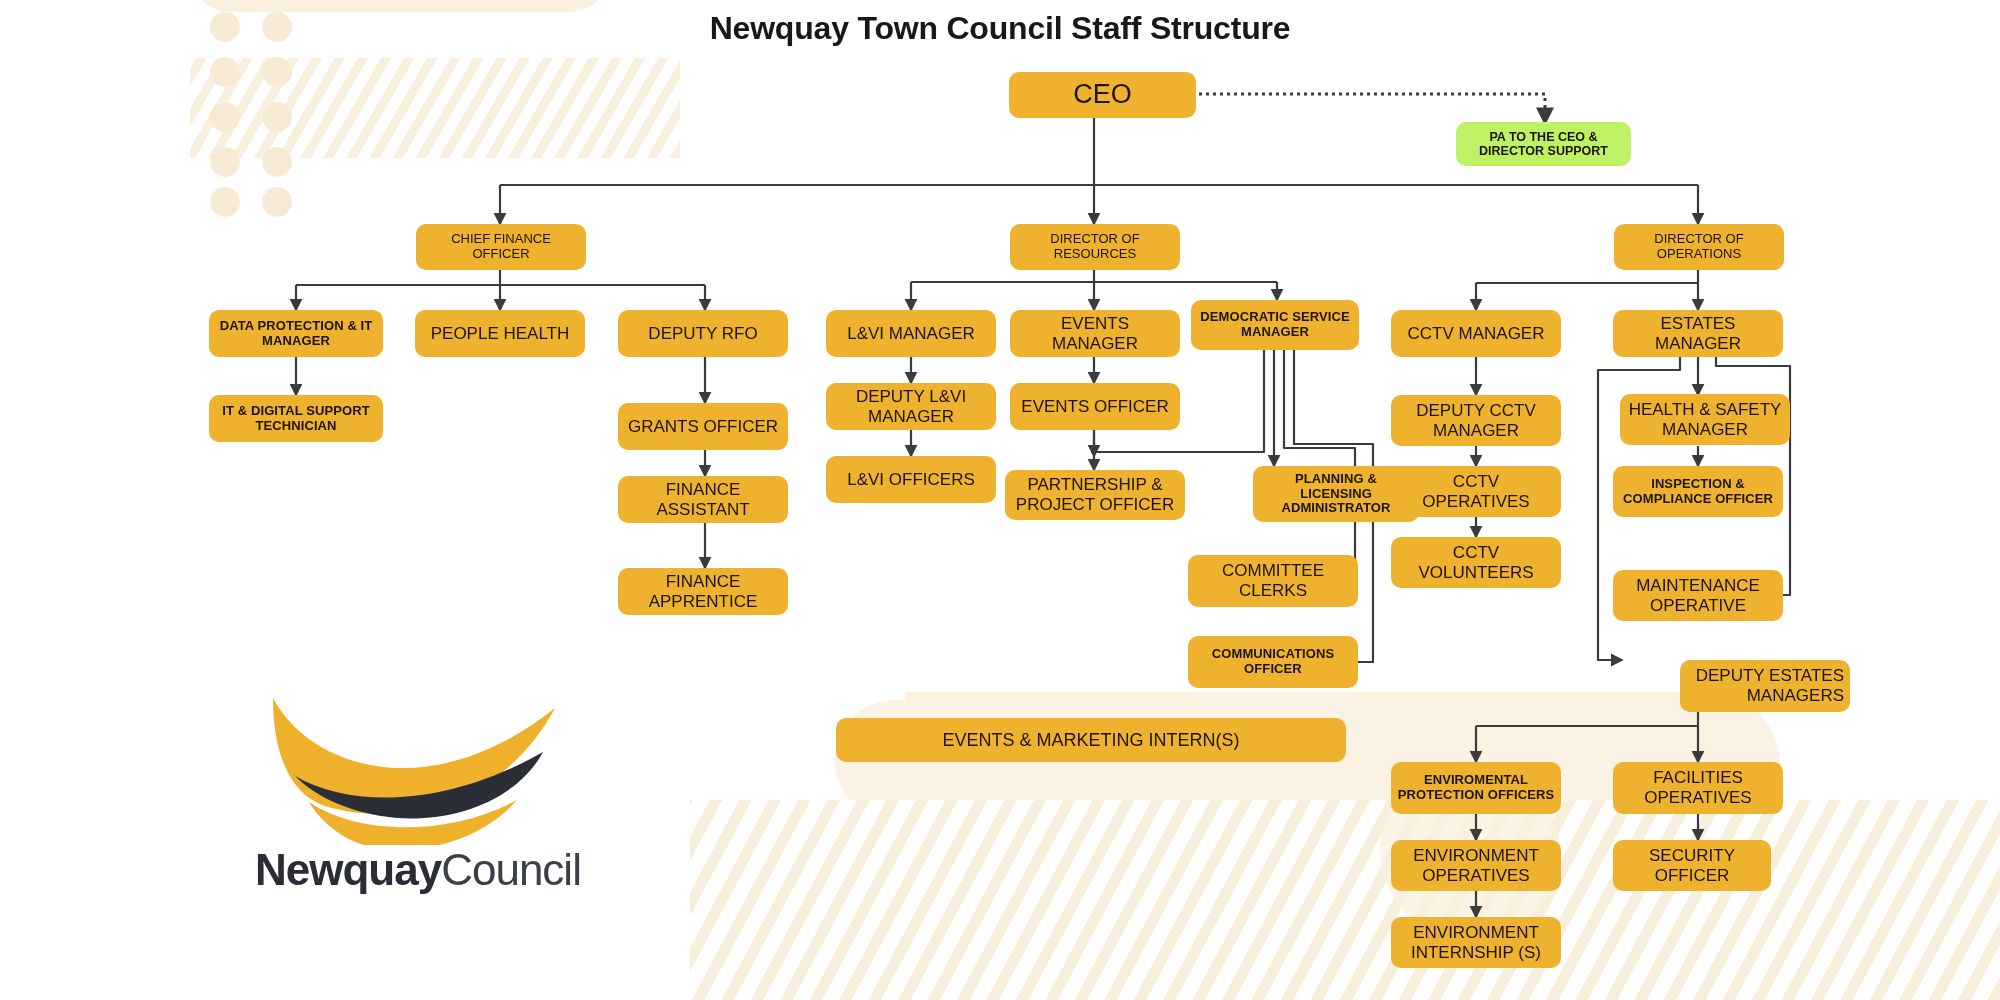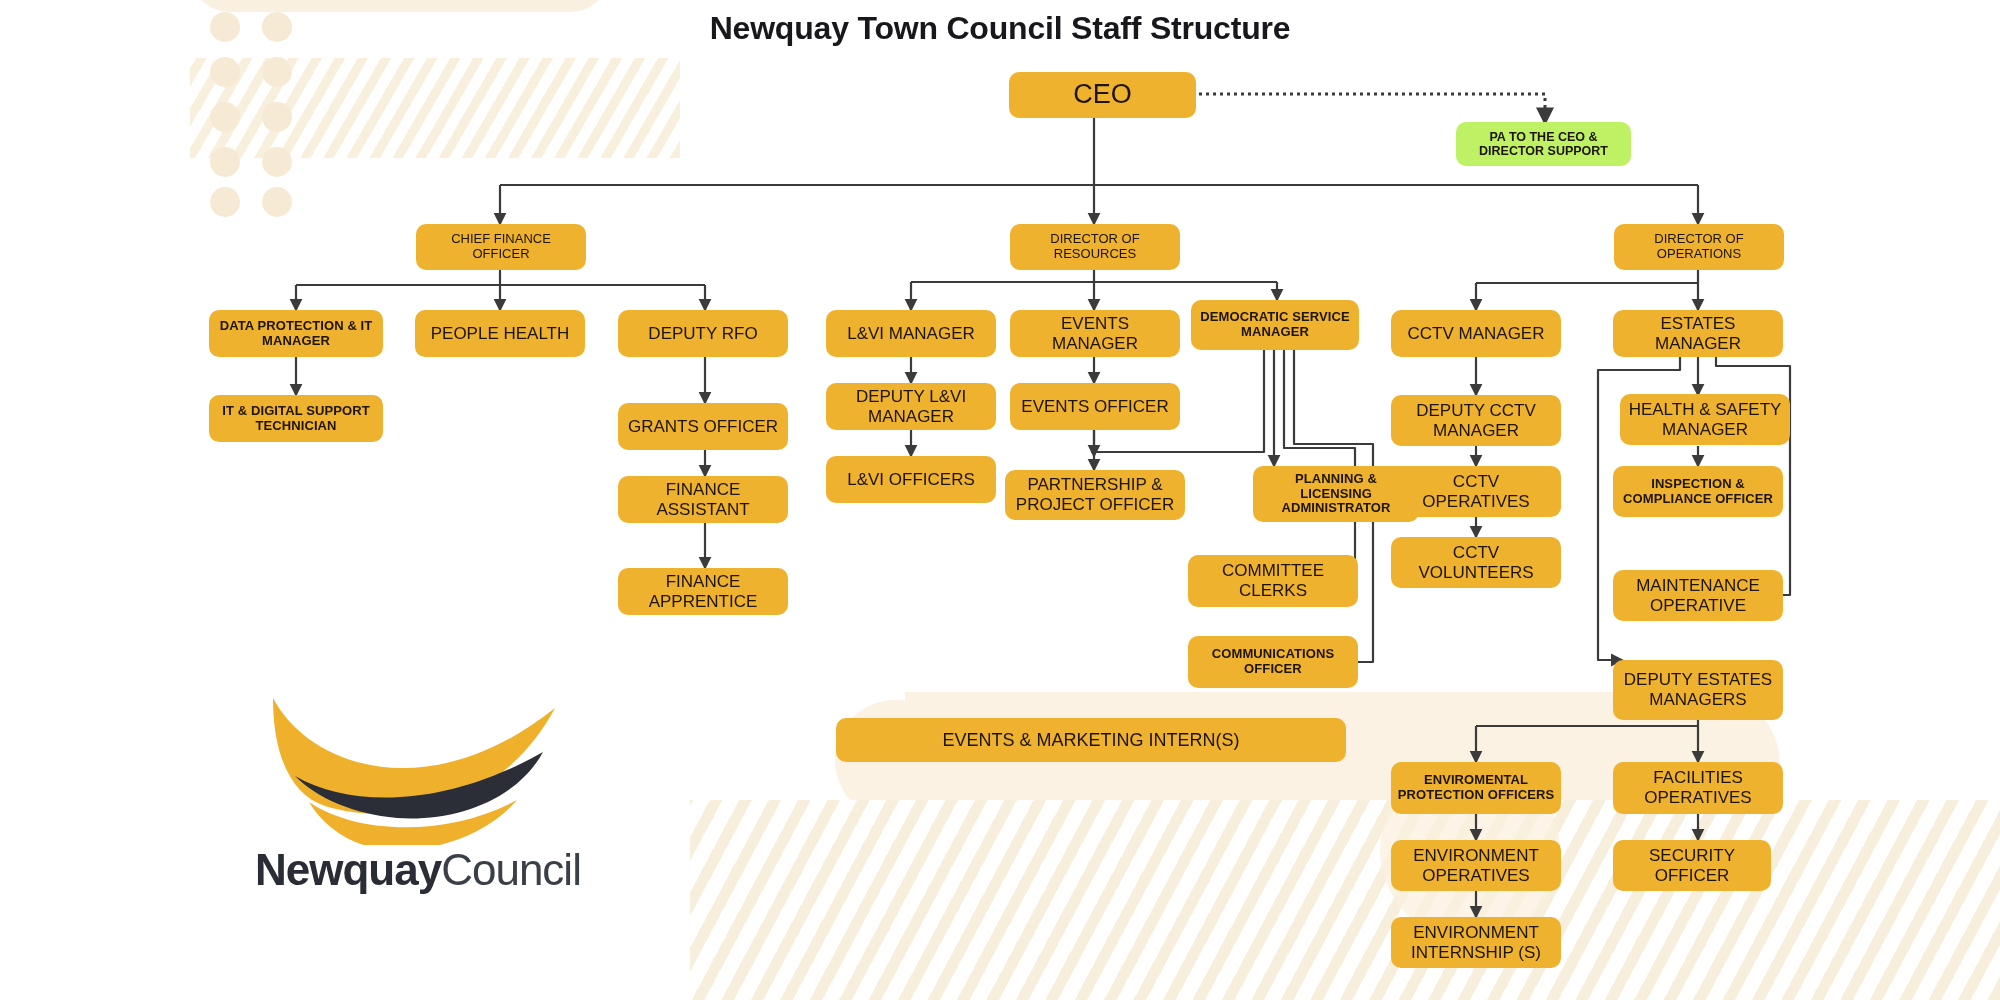--- a/index.html
+++ b/index.html
@@ -251,21 +251,21 @@
   <div class="node md" style="left:1613px;top:394px;width:170px;height:51px;margin-left:7px;">HEALTH &amp; SAFETY MANAGER</div>
 
   <div class="node md" style="left:1391px;top:466px;width:170px;height:51px;">CCTV OPERATIVES</div>
 
   <div class="node sm" style="left:1613px;top:466px;width:170px;height:51px;">INSPECTION &amp; COMPLIANCE OFFICER</div>
 
   <div class="node md" style="left:1391px;top:537px;width:170px;height:51px;">CCTV VOLUNTEERS</div>
 
   <div class="node md" style="left:1613px;top:570px;width:170px;height:51px;">MAINTENANCE OPERATIVE</div>
 
-  <div class="node md" style="left:1613px;top:660px;width:170px;height:60px;">DEPUTY ESTATES MANAGERS</div>
+  <div class="node md" style="left:1680px;top:660px;width:170px;height:52px;text-align:right;">DEPUTY ESTATES MANAGERS</div>
 
   <div class="node sm" style="left:1391px;top:762px;width:170px;height:52px;">ENVIROMENTAL PROTECTION OFFICERS</div>
 
   <div class="node md" style="left:1613px;top:762px;width:170px;height:52px;">FACILITIES OPERATIVES</div>
 
   <div class="node md" style="left:1391px;top:840px;width:170px;height:51px;">ENVIRONMENT OPERATIVES</div>
 
   <div class="node md" style="left:1613px;top:840px;width:158px;height:51px;">SECURITY OFFICER</div>
 
   <div class="node md" style="left:1391px;top:917px;width:170px;height:51px;">ENVIRONMENT INTERNSHIP (S)</div>

